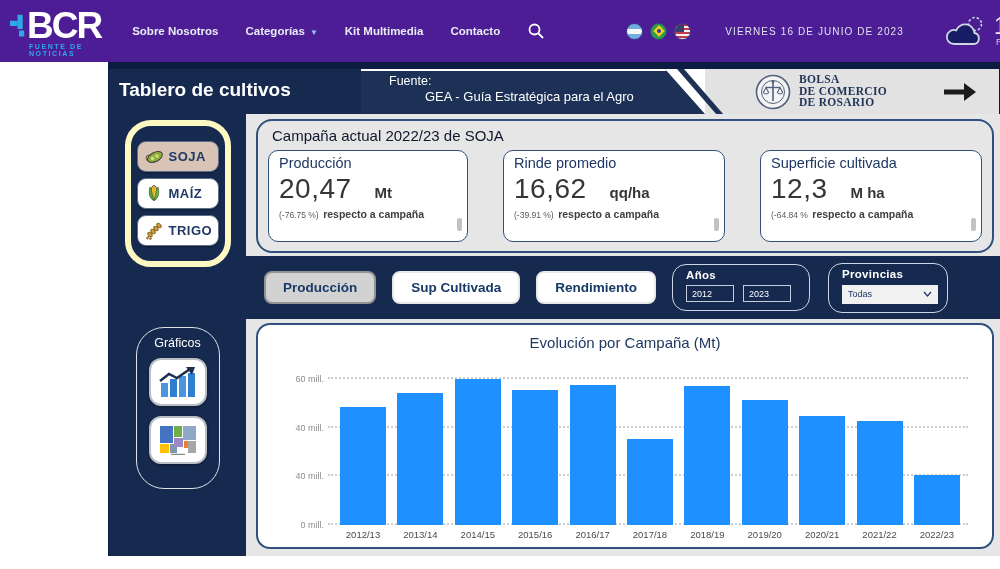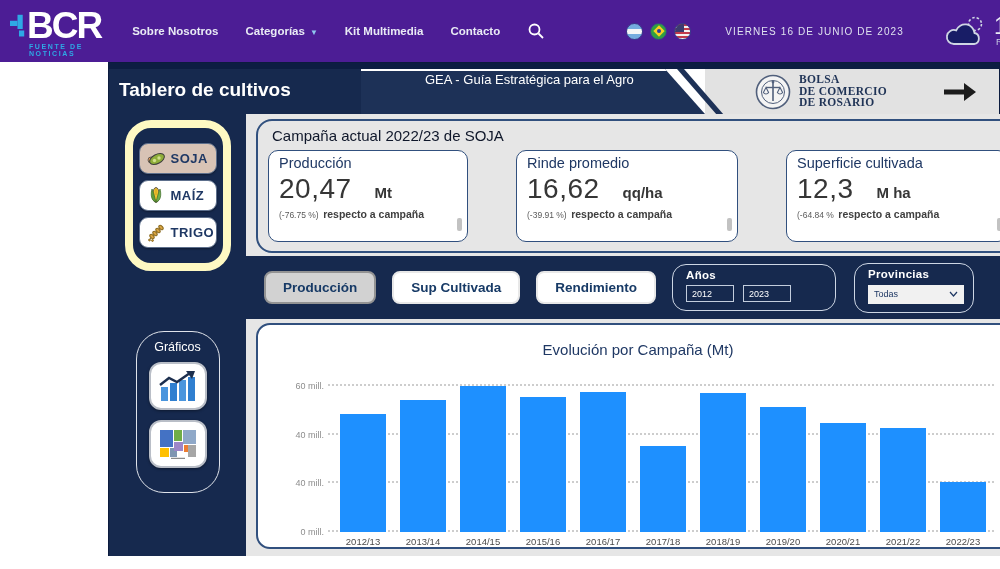--- a/index.html
+++ b/index.html
@@ -53,21 +53,21 @@
   .banner-l1 { font-size:12.5px; margin:3px 0 0 28px; }
   .banner-l2 { font-size:13px; margin:1px 0 0 64px; }
   .org { display:flex; align-items:center; gap:8px; }
   .org-text { font-family:"Liberation Serif", serif; font-weight:bold; font-size:11.5px;
               line-height:11.5px; color:#1f3356; letter-spacing:.3px; }
   .hb-arrow { margin-left:auto; margin-right:22px; display:flex; cursor:pointer; }
 
   
   .panel-body { display:flex; height:442px; }
   .sidebar { width:137px; background:#16294e; flex:0 0 auto; }
-  .crops-box { width:106px; margin:6px auto 0; border:8px solid #fef9c3; border-radius:26px; padding:9px 6px; }
+  .crops-box { width:106px; margin:6px auto 0; border:6px solid #fef9c3; border-radius:26px; padding:9px 6px; }
   .crop-btn { display:flex; align-items:center; gap:5px; height:31px; background:#fff;
               border:1.5px solid #5d6f8c; border-radius:9px; margin:6px 0; padding-left:6px; cursor:pointer;
               box-shadow:0 1px 2px rgba(0,0,0,.35); }
   .crop-btn.selected { background:#d8c3b5; }
   .crop-label { font-size:13px; font-weight:bold; color:#1f3864; letter-spacing:.5px; }
   .charts-box { width:84px; margin:60px auto 0; border:1.5px solid #dfe3ea; border-radius:28px;
                 padding:8px 0 14px; text-align:center; }
   .charts-label { font-size:12.5px; color:#fff; margin-bottom:8px; }
   .chart-icon-btn { width:58px; height:48px; background:#fff; border:2px solid #b9bec7; border-radius:12px;
                     margin:0 auto 10px; display:flex; align-items:center; justify-content:center; cursor:pointer;
@@ -93,34 +93,34 @@
   .delta-text { font-size:10.5px; font-weight:bold; color:#3f3f3f; }
   .delta-campaign { display:block; text-align:center; font-size:10.5px; font-weight:bold; color:#3f3f3f; }
   .mini-scroll { position:absolute; right:5px; bottom:10px; width:5px; height:13px; background:#c2c2c2; border-radius:2px; }
 
   
   .tabs-strip { background:#16294e; height:63px; display:flex; align-items:center; padding-left:18px; }
   .tab-btn { border-radius:8px; background:#fff; border:2px solid #e8e8e8; color:#173a66; font-weight:bold;
              font-size:13.5px; padding:7px 17px; margin-right:16px; cursor:pointer; white-space:nowrap; }
   .tab-btn.selected { background:#d2d2d2; border-color:#939393; }
   .ctl-group { border:1.3px solid #cdd6e4; border-radius:14px; padding:4px 13px 8px; color:#fff; }
-  .ctl-group.years { margin-left:auto; width:164px; }
+  .ctl-group.years { margin-left:auto; width:138px; }
   .ctl-group.provinces { margin-left:18px; margin-right:56px; width:120px; }
   .ctl-label { font-size:11.5px; font-weight:bold; letter-spacing:.3px; }
   .years-inputs { display:flex; gap:9px; margin-top:4px; }
   .year-input { width:48px; height:17px; background:transparent; border:1.2px solid #c3cddd; color:#fff;
                 font-size:9px; padding-left:5px; font-family:"Liberation Sans", sans-serif; }
   .select-box { margin-top:5px; width:96px; height:19px; background:#f1f1f1; display:flex; align-items:center;
                 justify-content:space-between; padding:0 6px; cursor:pointer; }
   .select-value { font-size:9px; color:#1f3864; }
 
   
   .chart-card { margin:4px 10px 0; background:#fff; border:2px solid #31507e; border-radius:14px;
                 height:226px; padding:6px 14px 0; }
-  .chart-title { text-align:center; font-size:15px; color:#1f3864; margin-top:10px; }
+  .chart-title { text-align:center; font-size:15px; color:#1f3864; margin-top:3px; }
   .plot { position:relative; height:158px; margin:16px 10px 0 60px; }
   .gridline { position:absolute; left:-4px; right:0; border-top:2px dotted #cdcdcd; height:0; }
   .ytick { position:absolute; left:-58px; width:50px; text-align:right; font-size:9px; color:#8d8d8d; }
   .bars-row { position:absolute; left:0; right:0; top:0; bottom:0; display:flex;
               justify-content:space-between; align-items:flex-end; padding:0 8px; }
   .bar-col { width:46px; display:flex; justify-content:center; align-items:flex-end; height:100%; cursor:pointer; }
   .bar { width:46px; }
   .xlabels-row { display:flex; justify-content:space-between; margin:4px 10px 0 60px; padding:0 8px; }
   .xlbl { width:46px; text-align:center; font-size:9.5px; color:#4a4a4a; }
 </style>
@@ -198,20 +198,21 @@
         <span class="hb-arrow">
           <svg width="34" height="20" viewBox="0 0 34 20">
               <line x1="1" y1="10" x2="24" y2="10" stroke="#1c1c1c" stroke-width="5"></line>
               <path d="M21 1 L33 10 L21 19 z" fill="#1c1c1c"></path>
             </svg>
         </span>
       </div>
       <div class="hb-stripe"></div>
       <div class="hb-banner">
         <div class="banner-topline"></div>
+        <div class="banner-l1">Fuente:</div>
         <div class="banner-l2">GEA -  Guía Estratégica para el Agro</div>
       </div>
       <div class="hb-title">Tablero de cultivos</div>
     </div>
 
     <div class="panel-body">
 
       <div class="sidebar">
         <div class="crops-box">
           <div class="crop-btn selected">

